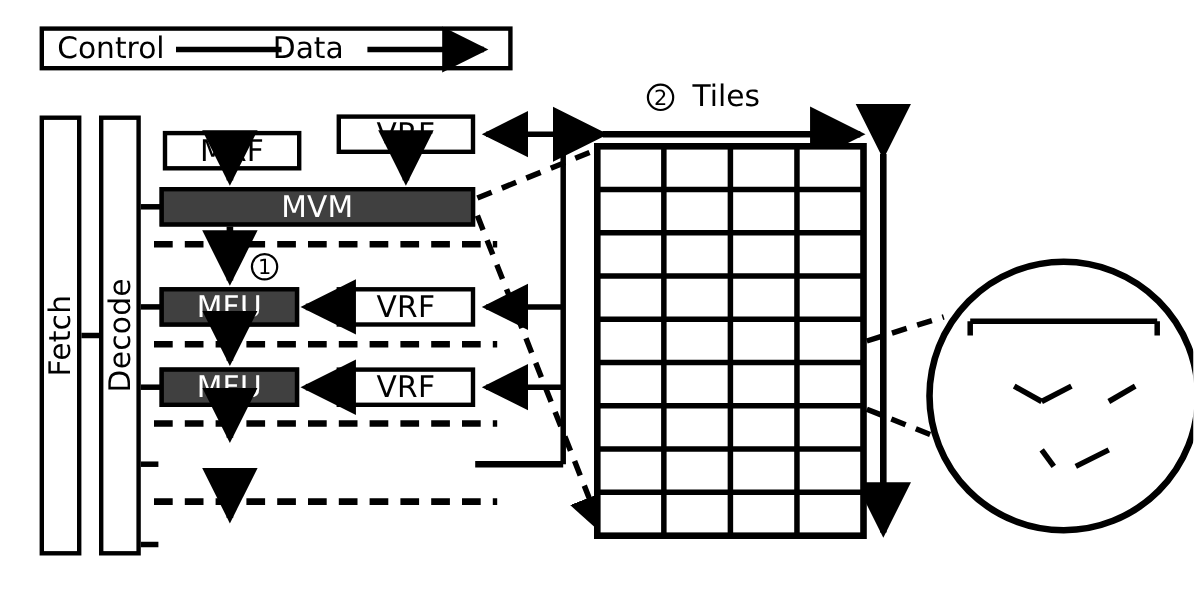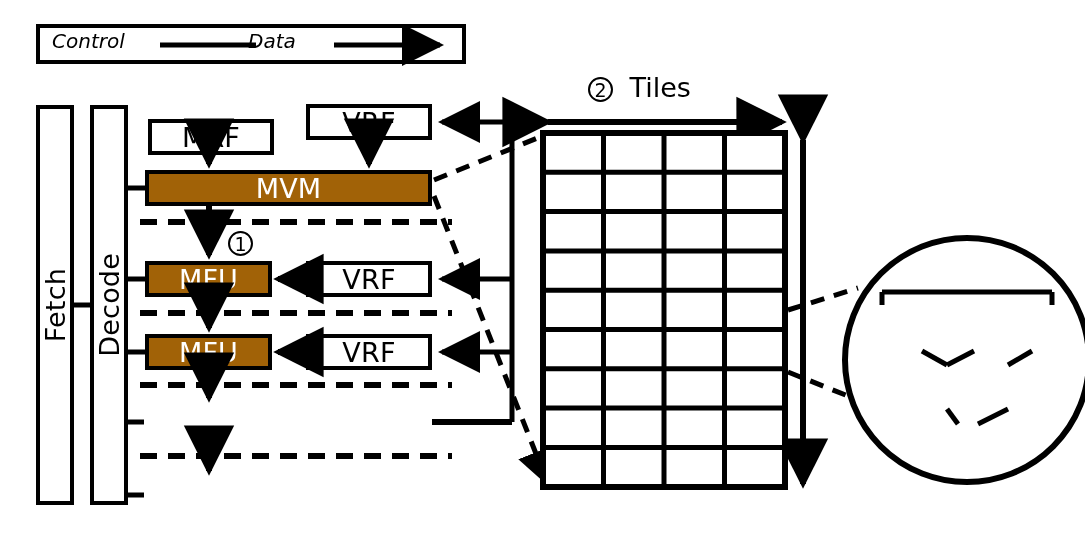--- a/index.html
+++ b/index.html
@@ -3,25 +3,25 @@
 <meta charset="utf-8">
 <style>
   html,body{margin:0;padding:0;background:#ffffff;}
   body{width:1085px;height:536px;position:relative;overflow:hidden;
        font-family:"DejaVu Sans","Liberation Sans",sans-serif;color:#000;}
   #canvas{position:absolute;left:0;top:0;width:1085px;height:536px;}
   .svg-layer{position:absolute;left:0;top:0;width:1085px;height:536px;}
   .box{position:absolute;box-sizing:border-box;border:4px solid #000;background:#fff;
        display:flex;align-items:center;justify-content:center;font-size:27px;
        letter-spacing:.2px;line-height:1;}
-  .box.dark{background:#a16207;color:#fff;border-color:#000;}
+  .box.dark{background:#404040;color:#fff;border-color:#000;}
   .vert{writing-mode:vertical-rl;transform:rotate(180deg);font-size:27px;}
   .legend{position:absolute;left:36px;top:24px;width:430px;height:40px;
           border:4px solid #000;background:#fff;box-sizing:border-box;}
-  .legend-text{position:absolute;font-size:20px;line-height:1;font-style:italic;}
+  .legend-text{position:absolute;font-size:27px;line-height:1;}
   .lbl{position:absolute;font-size:27px;line-height:1;white-space:nowrap;}
   .circled{display:inline-block;border:2px solid #000;border-radius:50%;
            width:25px;height:25px;line-height:22px;text-align:center;
            font-size:19px;vertical-align:middle;box-sizing:border-box;}
   .node{position:absolute;border:4px solid #000;border-radius:50%;background:#fff;
         box-sizing:border-box;display:flex;align-items:center;justify-content:center;
         font-size:26px;line-height:1;}
   .dots{position:absolute;font-size:28px;letter-spacing:3px;line-height:1;}
 </style>
 </head>

